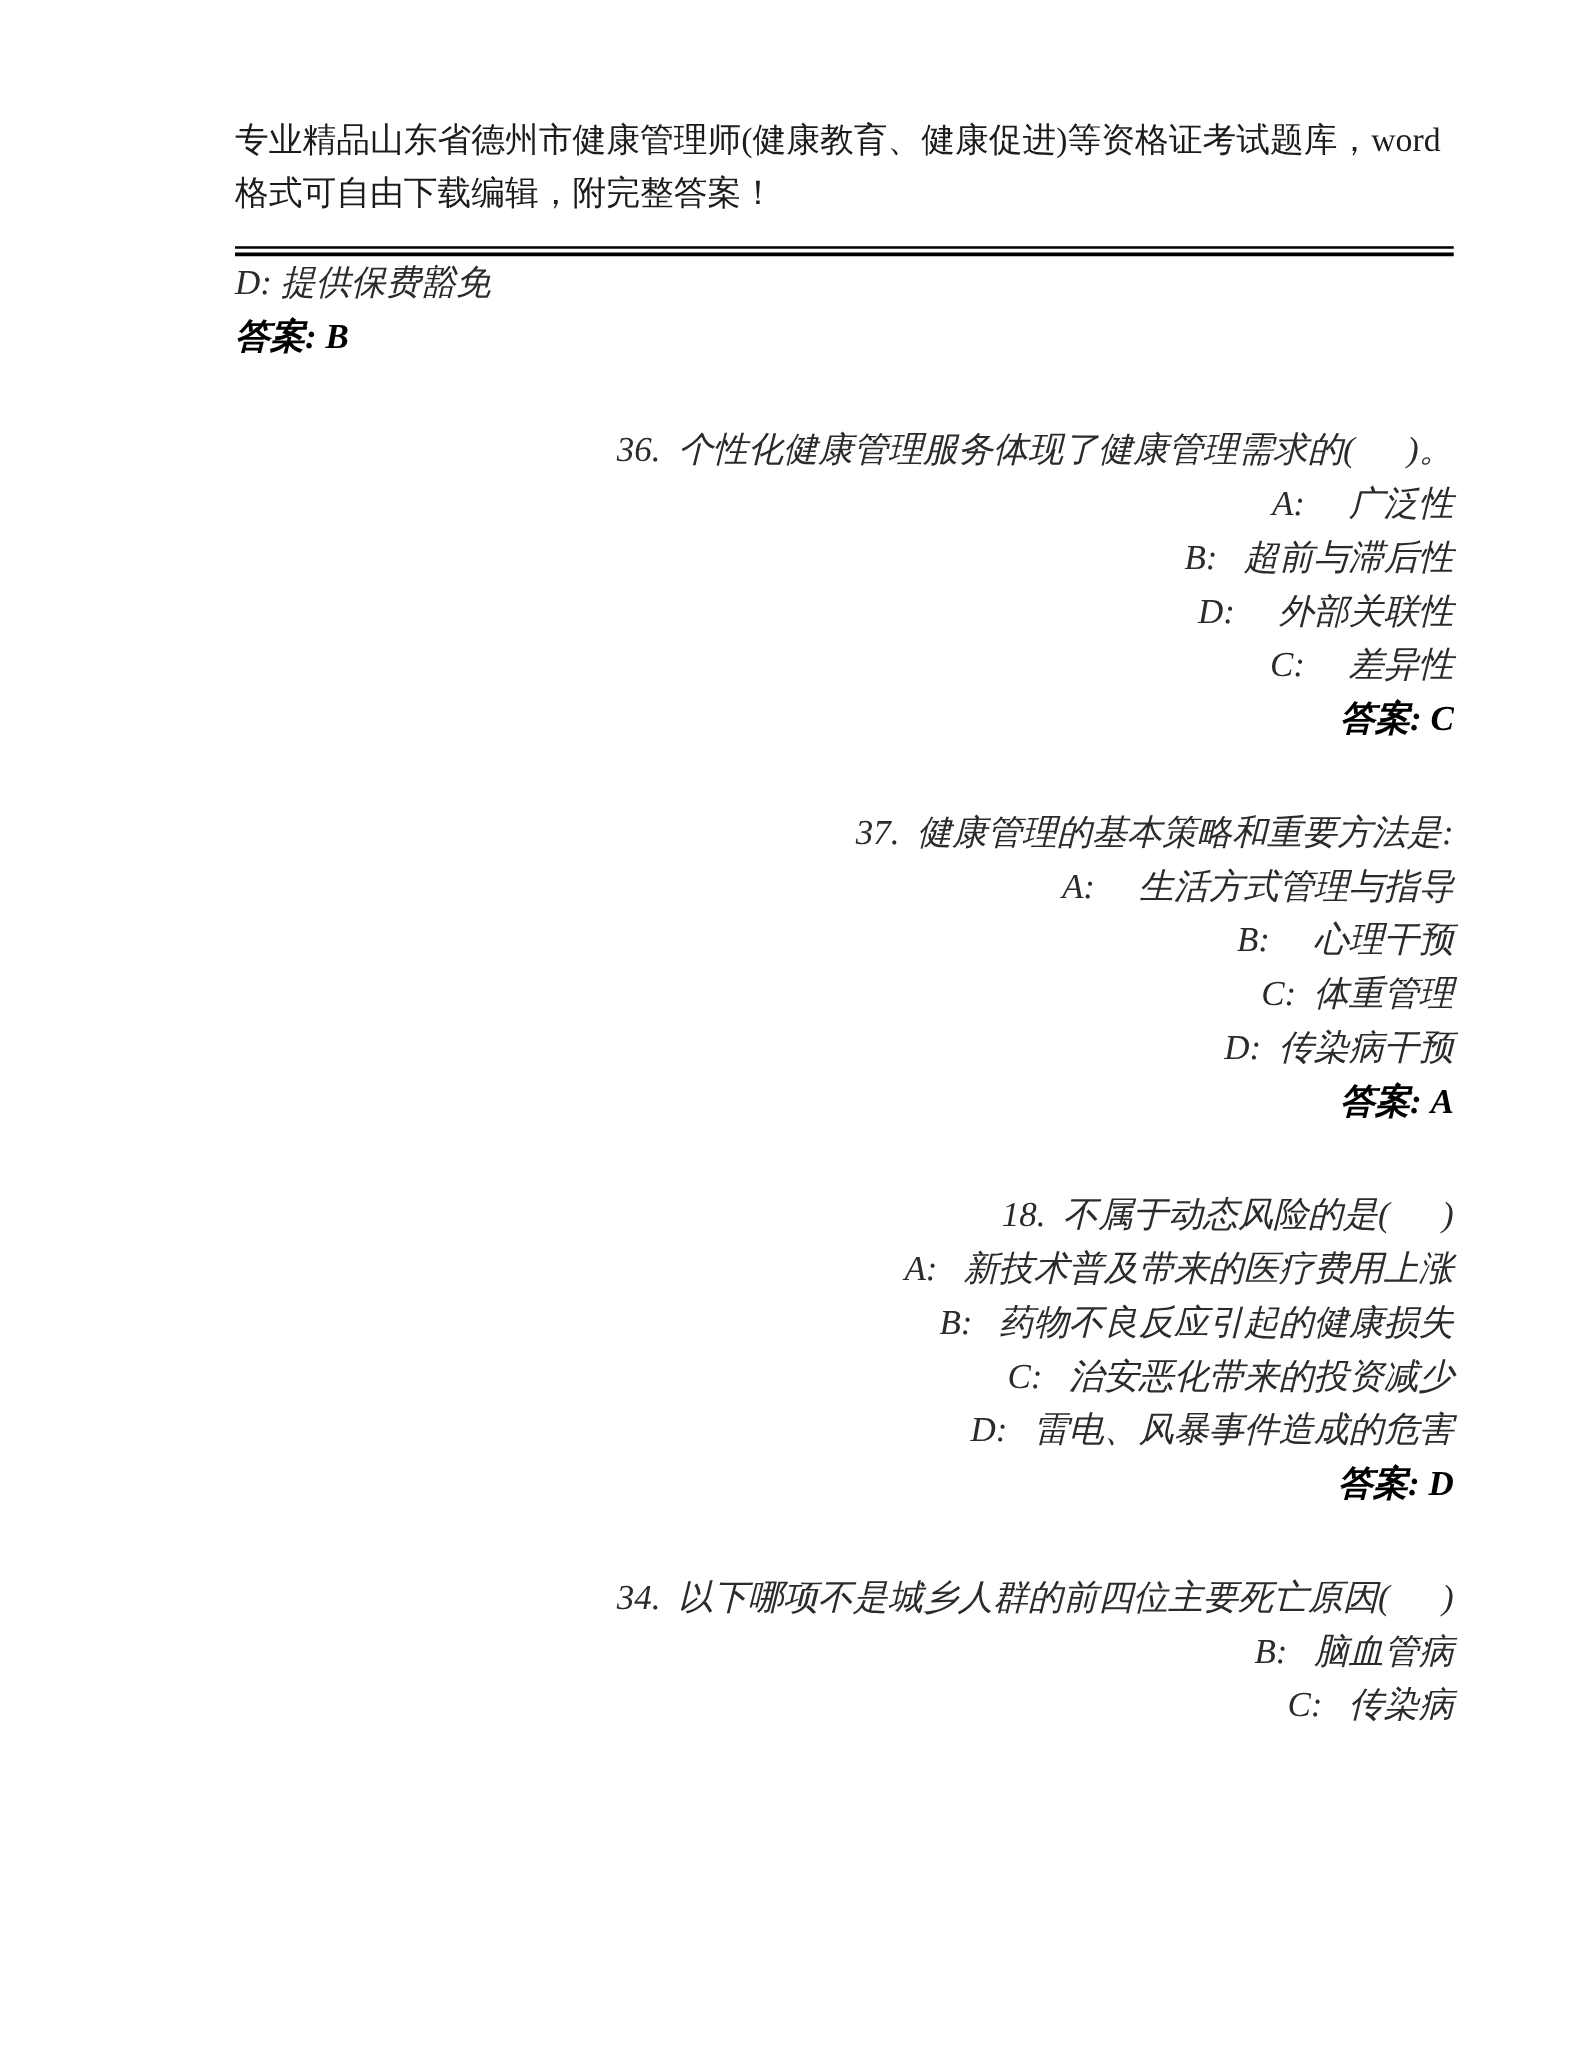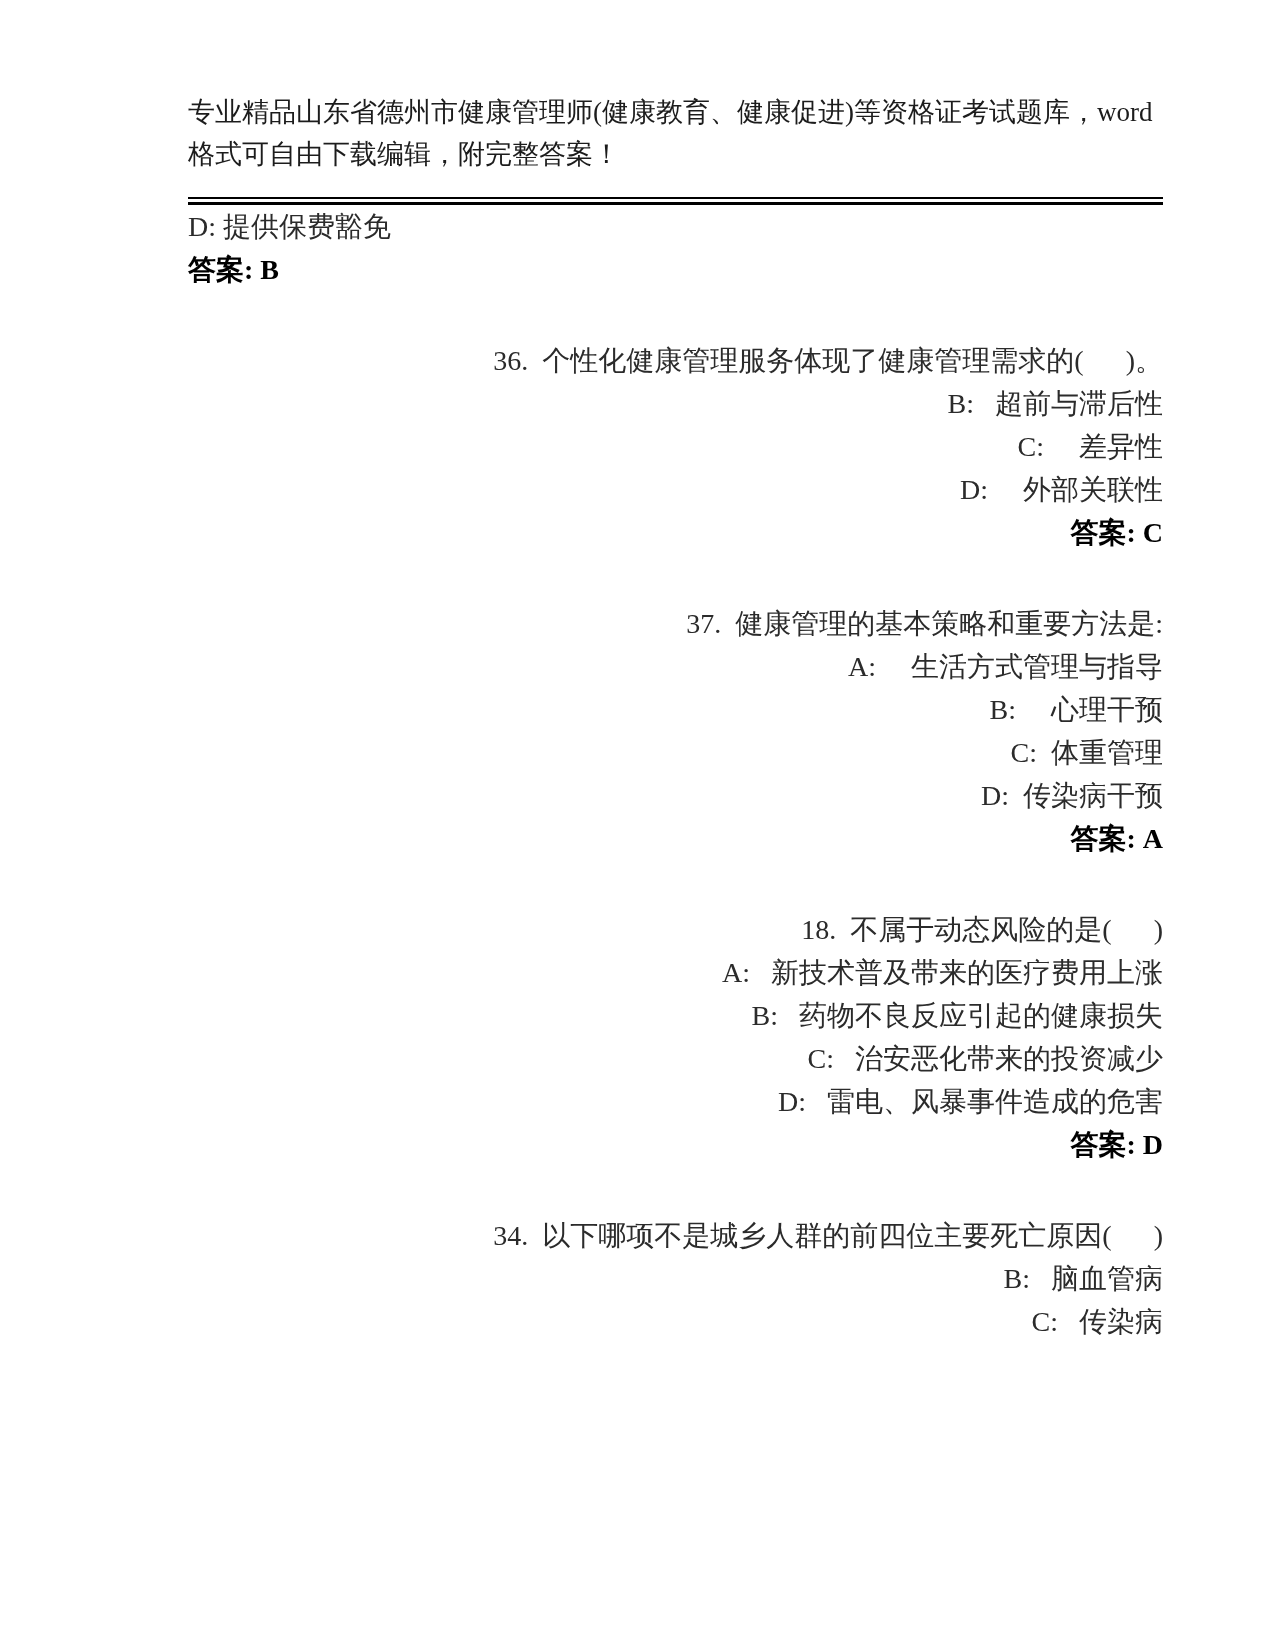--- a/index.html
+++ b/index.html
@@ -26,20 +26,21 @@
     margin-top: 22px;
     height: 3px;               
     border-top: 2px solid #000;   
     border-bottom: 3px solid #000;
     width: 100%;
   }
   .doc-body p {
     font-size: 28px;
     line-height: 43px;
     white-space: pre-wrap;
+    font-style: italic;
   }
   .question-title, .option {
     color: #2b2b2b;
     font-weight: 400;
   }
   .answer {
     font-weight: 700;
     color: #000000;
   }
   .question-block { margin-top: 48px; text-align: right; }
@@ -57,23 +58,24 @@
 
   <main class="doc-body">
 
     <section class="question-tail">
       <p class="option">D: 提供保费豁免</p>
       <p class="answer">答案: B</p>
     </section>
 
     <section class="question-block">
       <p class="question-title">36.  个性化健康管理服务体现了健康管理需求的(      )。</p>
+      <p class="option">A:     广泛性</p>
       <p class="option">B:   超前与滞后性</p>
+      <p class="option">D:     外部关联性</p>
       <p class="option">C:     差异性</p>
-      <p class="option">D:     外部关联性</p>
       <p class="answer">答案: C</p>
     </section>
 
     <section class="question-block">
       <p class="question-title">37.  健康管理的基本策略和重要方法是:</p>
       <p class="option">A:     生活方式管理与指导</p>
       <p class="option">B:     心理干预</p>
       <p class="option">C:  体重管理</p>
       <p class="option">D:  传染病干预</p>
       <p class="answer">答案: A</p>

